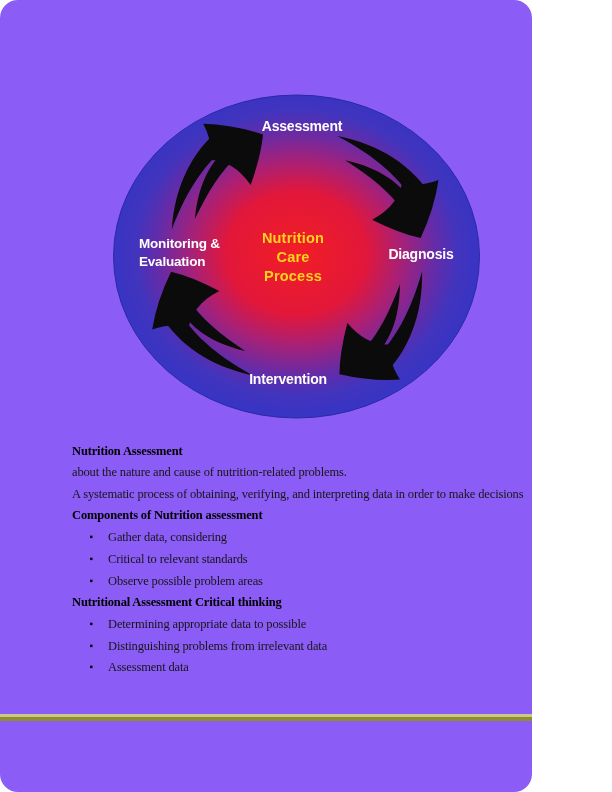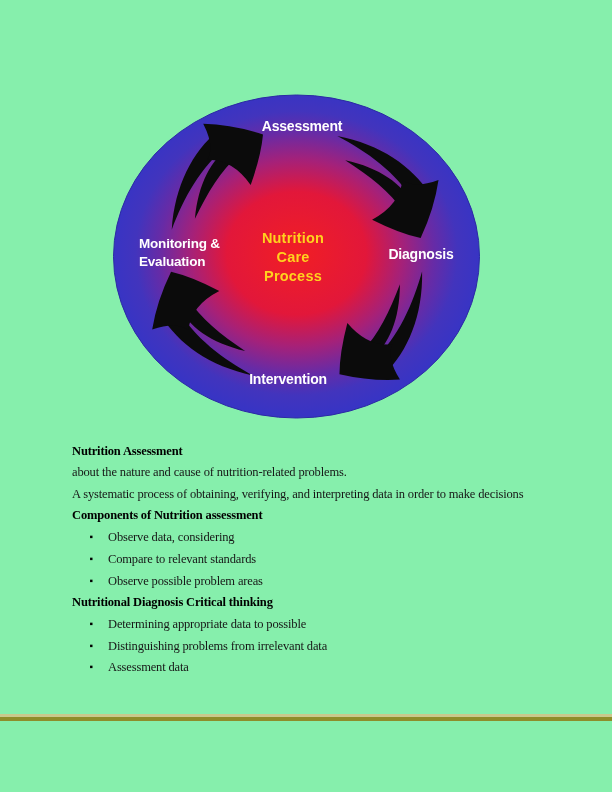--- a/index.html
+++ b/index.html
@@ -1,18 +1,18 @@
 <!DOCTYPE html>
 <html><head>
 <meta charset="utf-8">
 <style>
   html,body{margin:0;padding:0;background:#ffffff;}
   .page{
-    position:relative;width:612px;height:792px;background:#86efac;overflow:hidden;
-    font-family:"Liberation Serif",serif;color:#161616;
+    position:relative;width:532px;height:792px;background:#8b5cf6;overflow:hidden;
+    font-family:"Liberation Serif",serif;color:#161616;border-radius:18px;
   }
   
   .diagram{position:absolute;left:106px;top:88px;width:380px;height:340px;}
   .stage{font-family:"Liberation Sans",sans-serif;font-weight:bold;font-size:14px;letter-spacing:-0.2px;}
   .stage-side{font-family:"Liberation Sans",sans-serif;font-weight:bold;font-size:13.5px;letter-spacing:-0.2px;}
   .center-t{font-family:"Liberation Sans",sans-serif;font-weight:bold;font-size:14.5px;letter-spacing:0.2px;}
   
   .textblock{position:absolute;left:72px;top:441px;width:510px;font-size:12.5px;letter-spacing:-0.15px;}
   .tline{line-height:21.3px;white-space:nowrap;}
   .thead{font-weight:bold;color:#000000;}
@@ -62,30 +62,30 @@
     <text class="center-t" x="187" y="192.5" text-anchor="middle" fill="#ffd21e">Process</text>
   </svg>
 
   <div class="textblock">
     <div class="tline thead">Nutrition Assessment</div>
     <div class="tline">about the nature and cause of nutrition-related problems.</div>
     <div class="tline">A systematic process of obtaining, verifying, and interpreting data in order to make decisions</div>
     <div class="tline thead">Components of Nutrition assessment</div>
 
     <div class="tline bullet-row">
-      <span class="bullet-glyph">▪</span><span>Observe data, considering</span>
+      <span class="bullet-glyph">▪</span><span>Gather data, considering</span>
     </div>
     <div class="tline bullet-row">
-      <span class="bullet-glyph">▪</span><span>Compare to relevant standards</span>
+      <span class="bullet-glyph">▪</span><span>Critical to relevant standards</span>
     </div>
     <div class="tline bullet-row">
       <span class="bullet-glyph">▪</span><span>Observe possible problem areas</span>
     </div>
 
-    <div class="tline thead">Nutritional Diagnosis Critical thinking</div>
+    <div class="tline thead">Nutritional Assessment Critical thinking</div>
 
     <div class="tline bullet-row">
       <span class="bullet-glyph">▪</span><span>Determining appropriate data to possible</span>
     </div>
     <div class="tline bullet-row">
       <span class="bullet-glyph">▪</span><span>Distinguishing problems from irrelevant data</span>
     </div>
     <div class="tline bullet-row">
       <span class="bullet-glyph">▪</span><span>Assessment data</span>
     </div>

